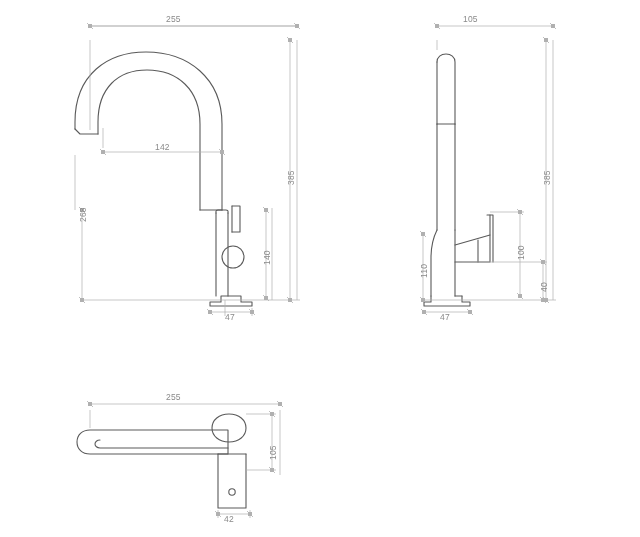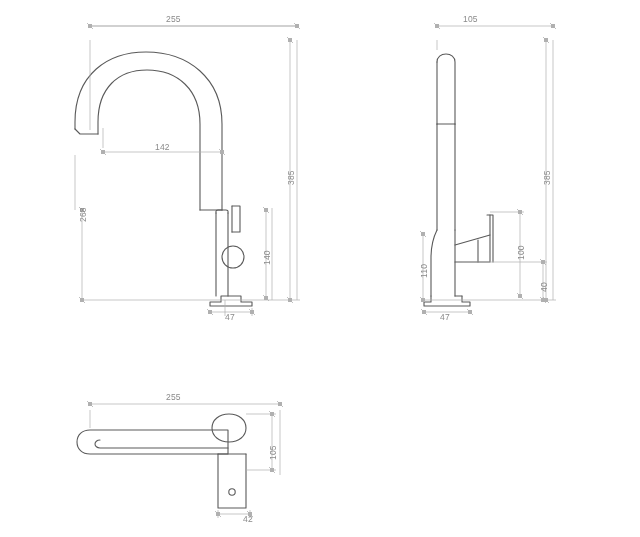--- a/index.html
+++ b/index.html
@@ -225,15 +225,15 @@
   <div class="dim-label vert" style="left:420px; top:278px;">110</div>
 
   <div class="dim-label vert" style="left:540px; top:292px;">40</div>
 
   <div class="dim-label" style="left:440px; top:313px;">47</div>
 
   <div class="dim-label" style="left:166px; top:393px;">255</div>
 
   <div class="dim-label vert" style="left:269px; top:460px;">105</div>
 
-  <div class="dim-label" style="left:243px; top:515px;">42</div>
+  <div class="dim-label" style="left:224px; top:515px;">42</div>
 
 </div>
 
 </body></html>

